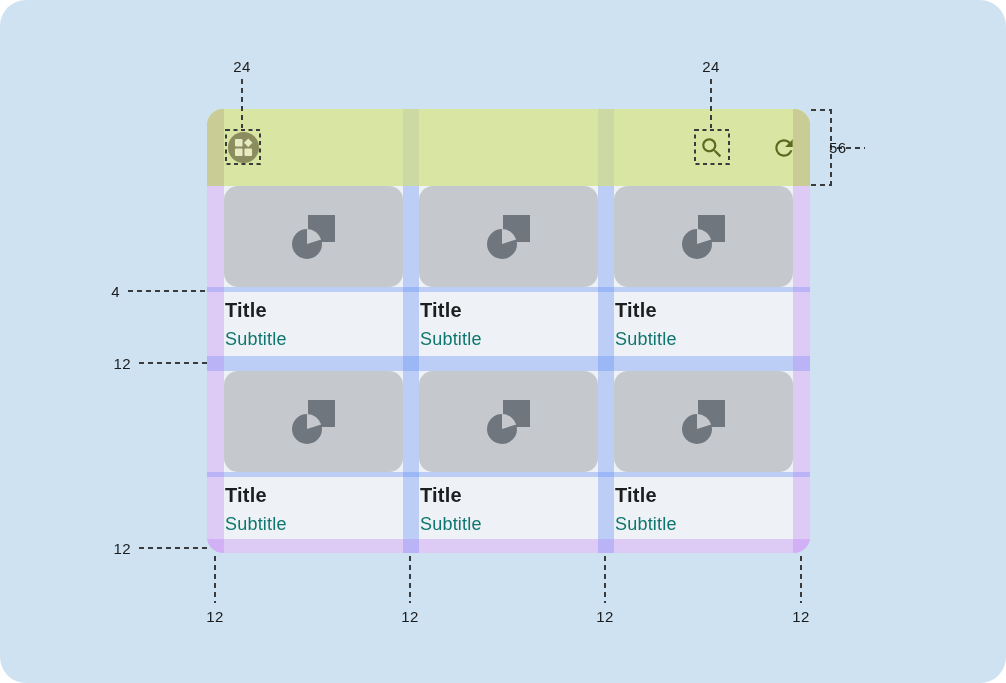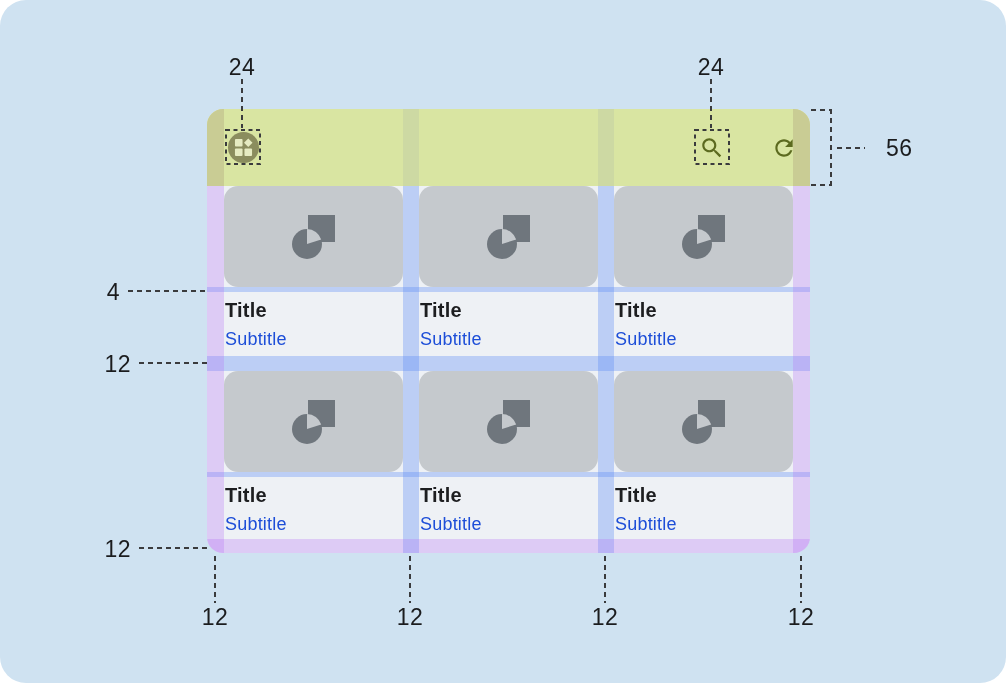--- a/index.html
+++ b/index.html
@@ -9,21 +9,21 @@
   .screen{position:absolute;left:207px;top:109px;width:603px;height:444px;border-radius:16px;overflow:hidden;background:#eef1f5;}
 
   .card-img{position:absolute;width:179px;height:101px;border-radius:14px;background:#c5c9cd;display:flex;align-items:center;justify-content:center;}
   .ci-c1{left:17px}.ci-c2{left:212px}.ci-c3{left:407px}
   .ci-r1{top:77px}.ci-r2{top:262px}
 
   .text-block{position:absolute;width:179px;height:63px;}
   .tb-c1{left:18px}.tb-c2{left:213px}.tb-c3{left:408px}
   .tb-r1{top:183px}.tb-r2{top:368px}
   .card-title{margin-top:7px;font-size:20px;font-weight:700;color:#1d1e20;line-height:23px;letter-spacing:.2px;}
-  .card-sub{margin-top:7px;font-size:18px;font-weight:400;color:#1d4ed8;line-height:20px;letter-spacing:.2px;}
+  .card-sub{margin-top:7px;font-size:18px;font-weight:400;color:#0f766e;line-height:20px;letter-spacing:.2px;}
 
   
   .hstrip{position:absolute;left:0;width:603px;background:rgba(88,138,245,0.33);}
   .hs-4a{top:178px;height:5px}
   .hs-12{top:247px;height:15px}
   .hs-4b{top:363px;height:5px}
   .vgutter{position:absolute;top:77px;height:367px;width:16px;background:rgba(88,138,245,0.33);}
   .vg-1{left:196px}.vg-2{left:391px}
   .vmargin{position:absolute;top:77px;height:367px;width:17px;background:rgba(182,116,244,0.30);}
   .vm-l{left:0}.vm-r{left:586px}
@@ -37,21 +37,21 @@
   .ab-g1{left:196px}.ab-g2{left:391px}
   .app-icon-circle{position:absolute;left:21px;top:23px;width:31px;height:31px;border-radius:50%;background:#8b8d5e;display:flex;align-items:center;justify-content:center;}
   .app-name{position:absolute;left:73px;top:0;height:77px;display:flex;align-items:center;font-size:25px;font-weight:500;color:#6b7426;letter-spacing:.2px;}
   .search-btn{position:absolute;left:492px;top:26px;width:26px;height:26px;}
   .refresh-btn{position:absolute;left:564px;top:26px;width:26px;height:26px;}
   .dash-box{position:absolute;width:38px;height:38px;}
   .db-app{left:17px;top:19px;}
   .db-search{left:486px;top:19px;}
 
   
-  .dim{position:absolute;font-size:23px;font-weight:500;color:#1b1c1e;letter-spacing:.4px;line-height:18px;}
+  .dim{position:absolute;font-size:15px;font-weight:500;color:#1b1c1e;letter-spacing:.4px;line-height:18px;}
   .dim.ctr{text-align:center;}
   .dim.rt{text-align:right;}
   .dline-h{position:absolute;height:2px;background:repeating-linear-gradient(90deg,#3a3b3d 0 5px,transparent 5px 9px);}
   .dline-v{position:absolute;width:2px;background:repeating-linear-gradient(180deg,#3a3b3d 0 5px,transparent 5px 9px);}
 </style>
 </head>
 <body>
 
 <div class="canvas">
 
@@ -174,21 +174,21 @@
   <div class="dim ctr" style="left:226px;top:58px;width:32px;">24</div>
   <div class="dline-v" style="left:241px;top:79px;height:49px;"></div>
 
   <div class="dim ctr" style="left:695px;top:58px;width:32px;">24</div>
   <div class="dline-v" style="left:710px;top:79px;height:49px;"></div>
 
   <div class="dline-h" style="left:811px;top:109px;width:21px;"></div>
   <div class="dline-v" style="left:830px;top:109px;height:77px;"></div>
   <div class="dline-h" style="left:811px;top:184px;width:21px;"></div>
   <div class="dline-h" style="left:837px;top:147px;width:28px;"></div>
-  <div class="dim" style="left:886px;top:139px;">56</div>
+  <div class="dim" style="left:829px;top:139px;">56</div>
 
   <div class="dim rt" style="left:90px;top:283px;width:30px;">4</div>
   <div class="dline-h" style="left:128px;top:290px;width:79px;"></div>
 
   <div class="dim rt" style="left:95px;top:355px;width:36px;">12</div>
   <div class="dline-h" style="left:139px;top:362px;width:68px;"></div>
 
   <div class="dim rt" style="left:95px;top:540px;width:36px;">12</div>
   <div class="dline-h" style="left:139px;top:547px;width:68px;"></div>
 

